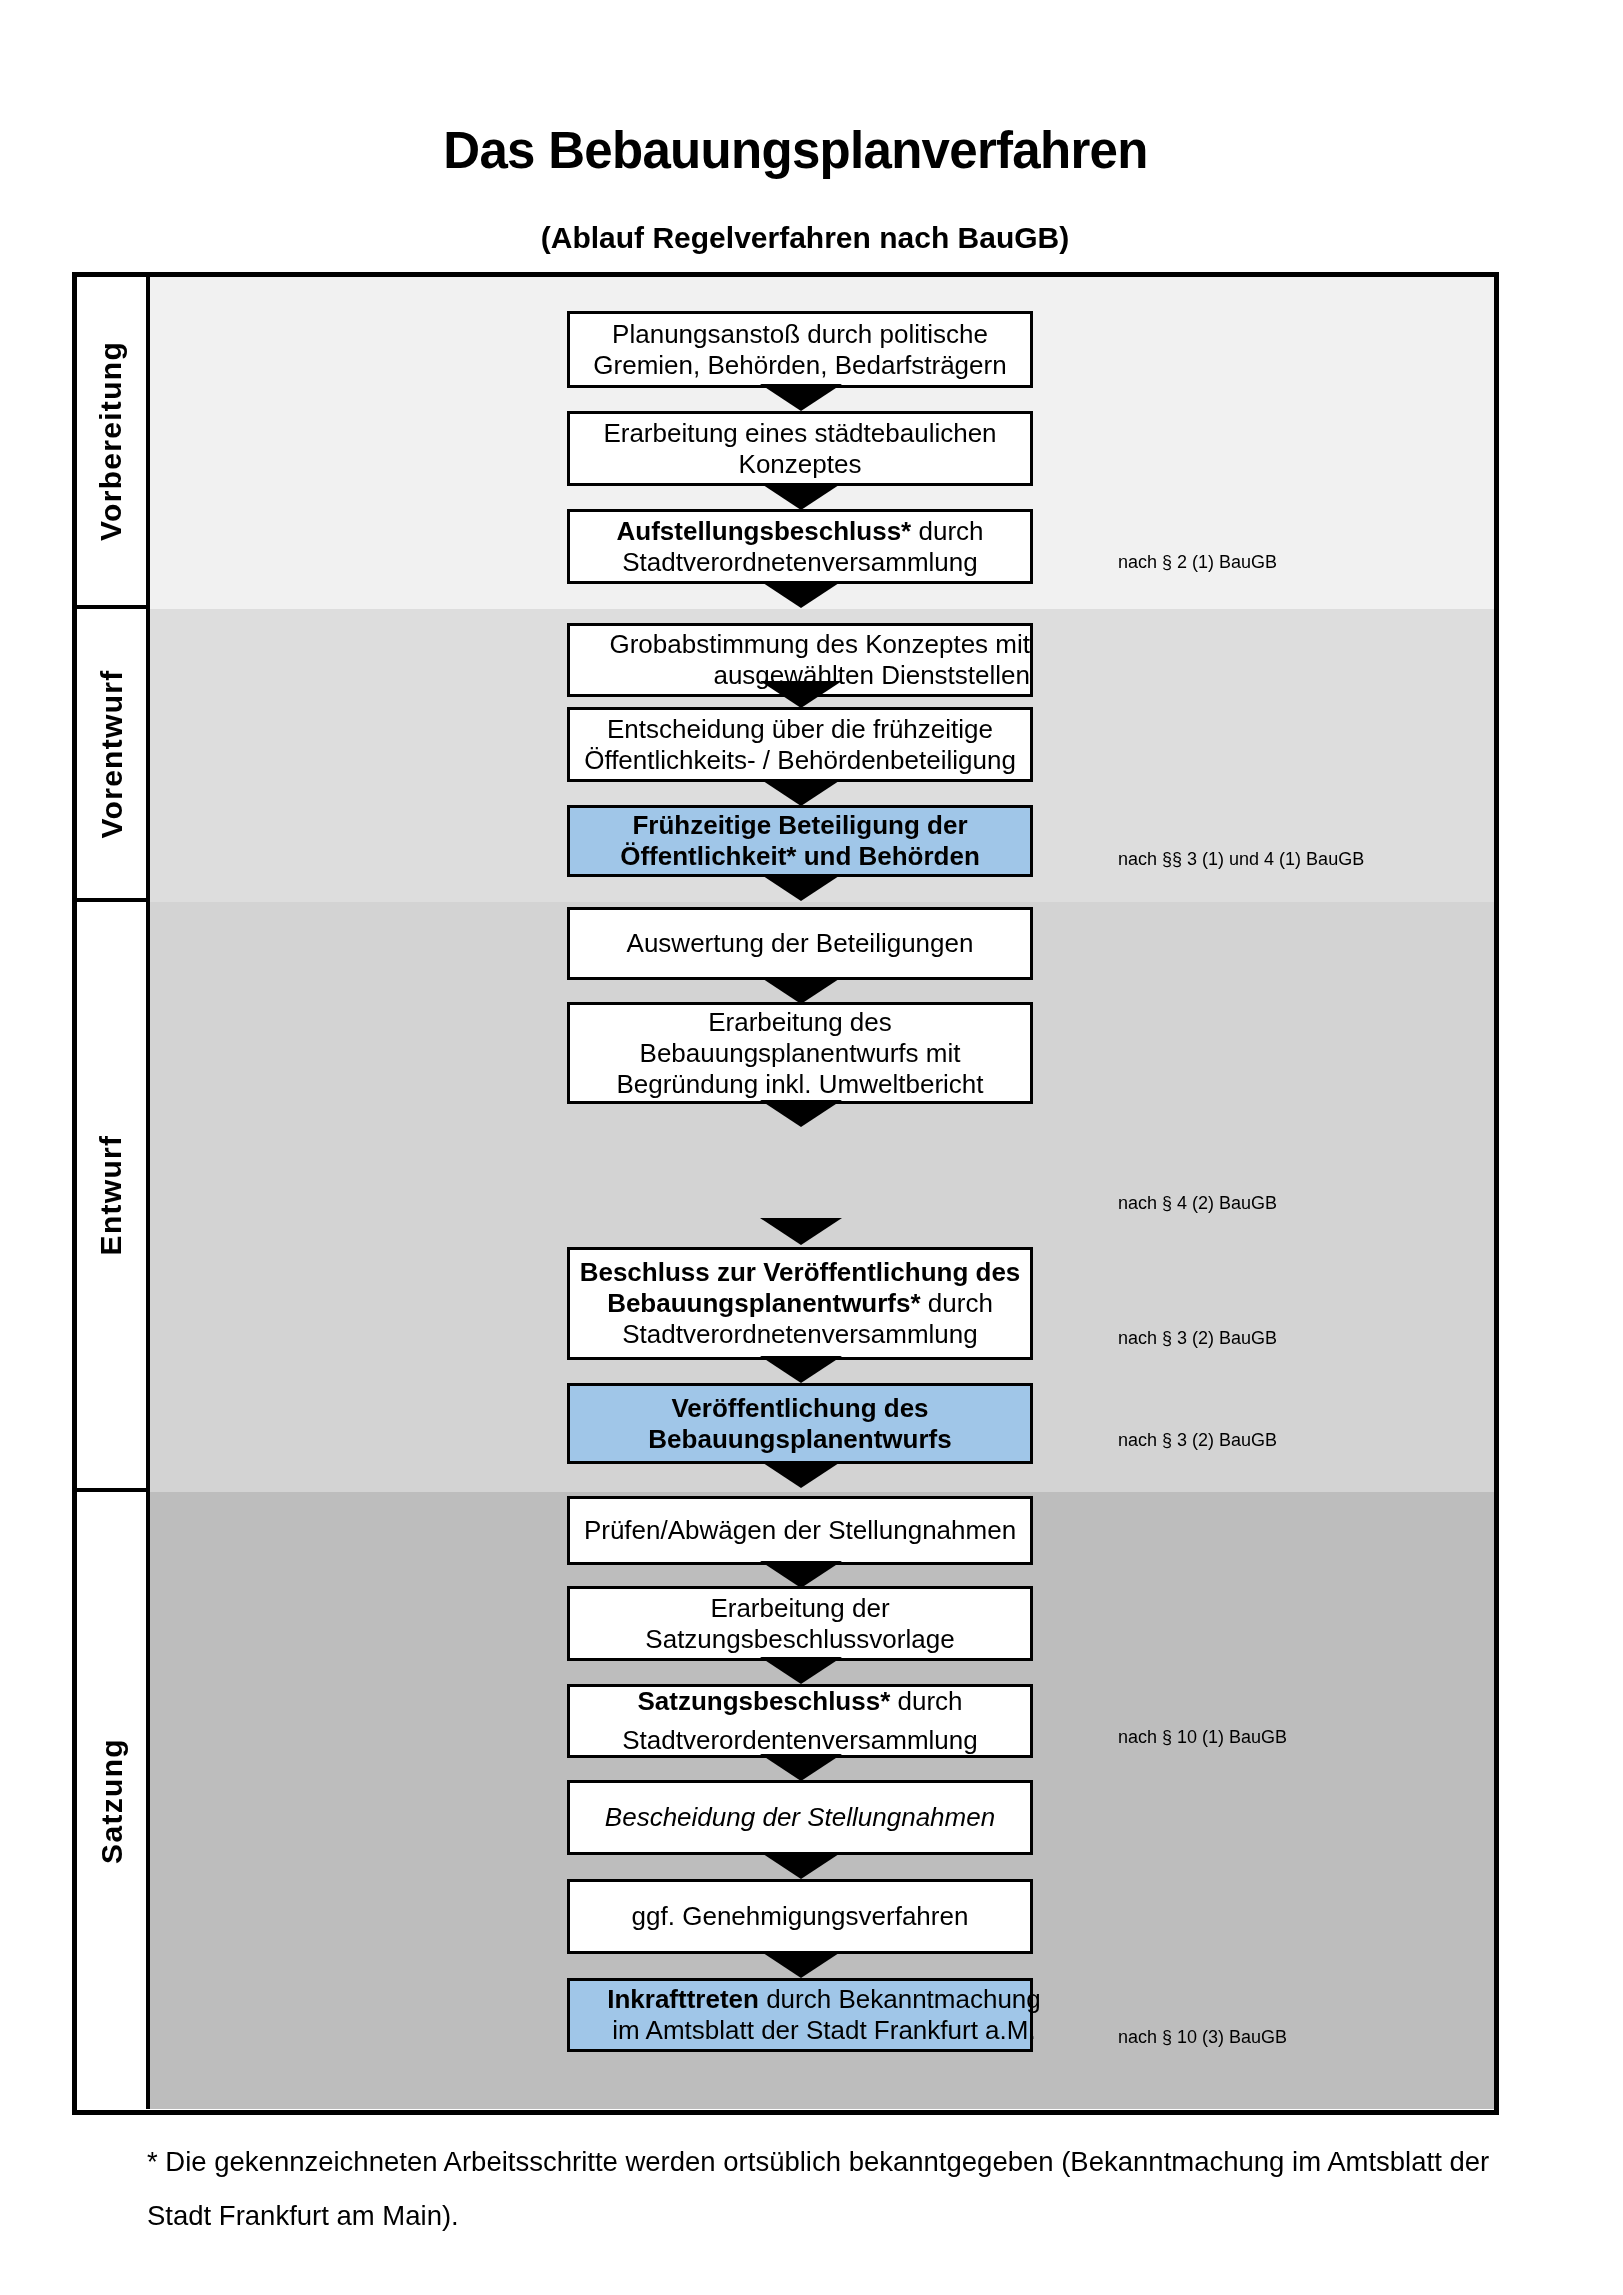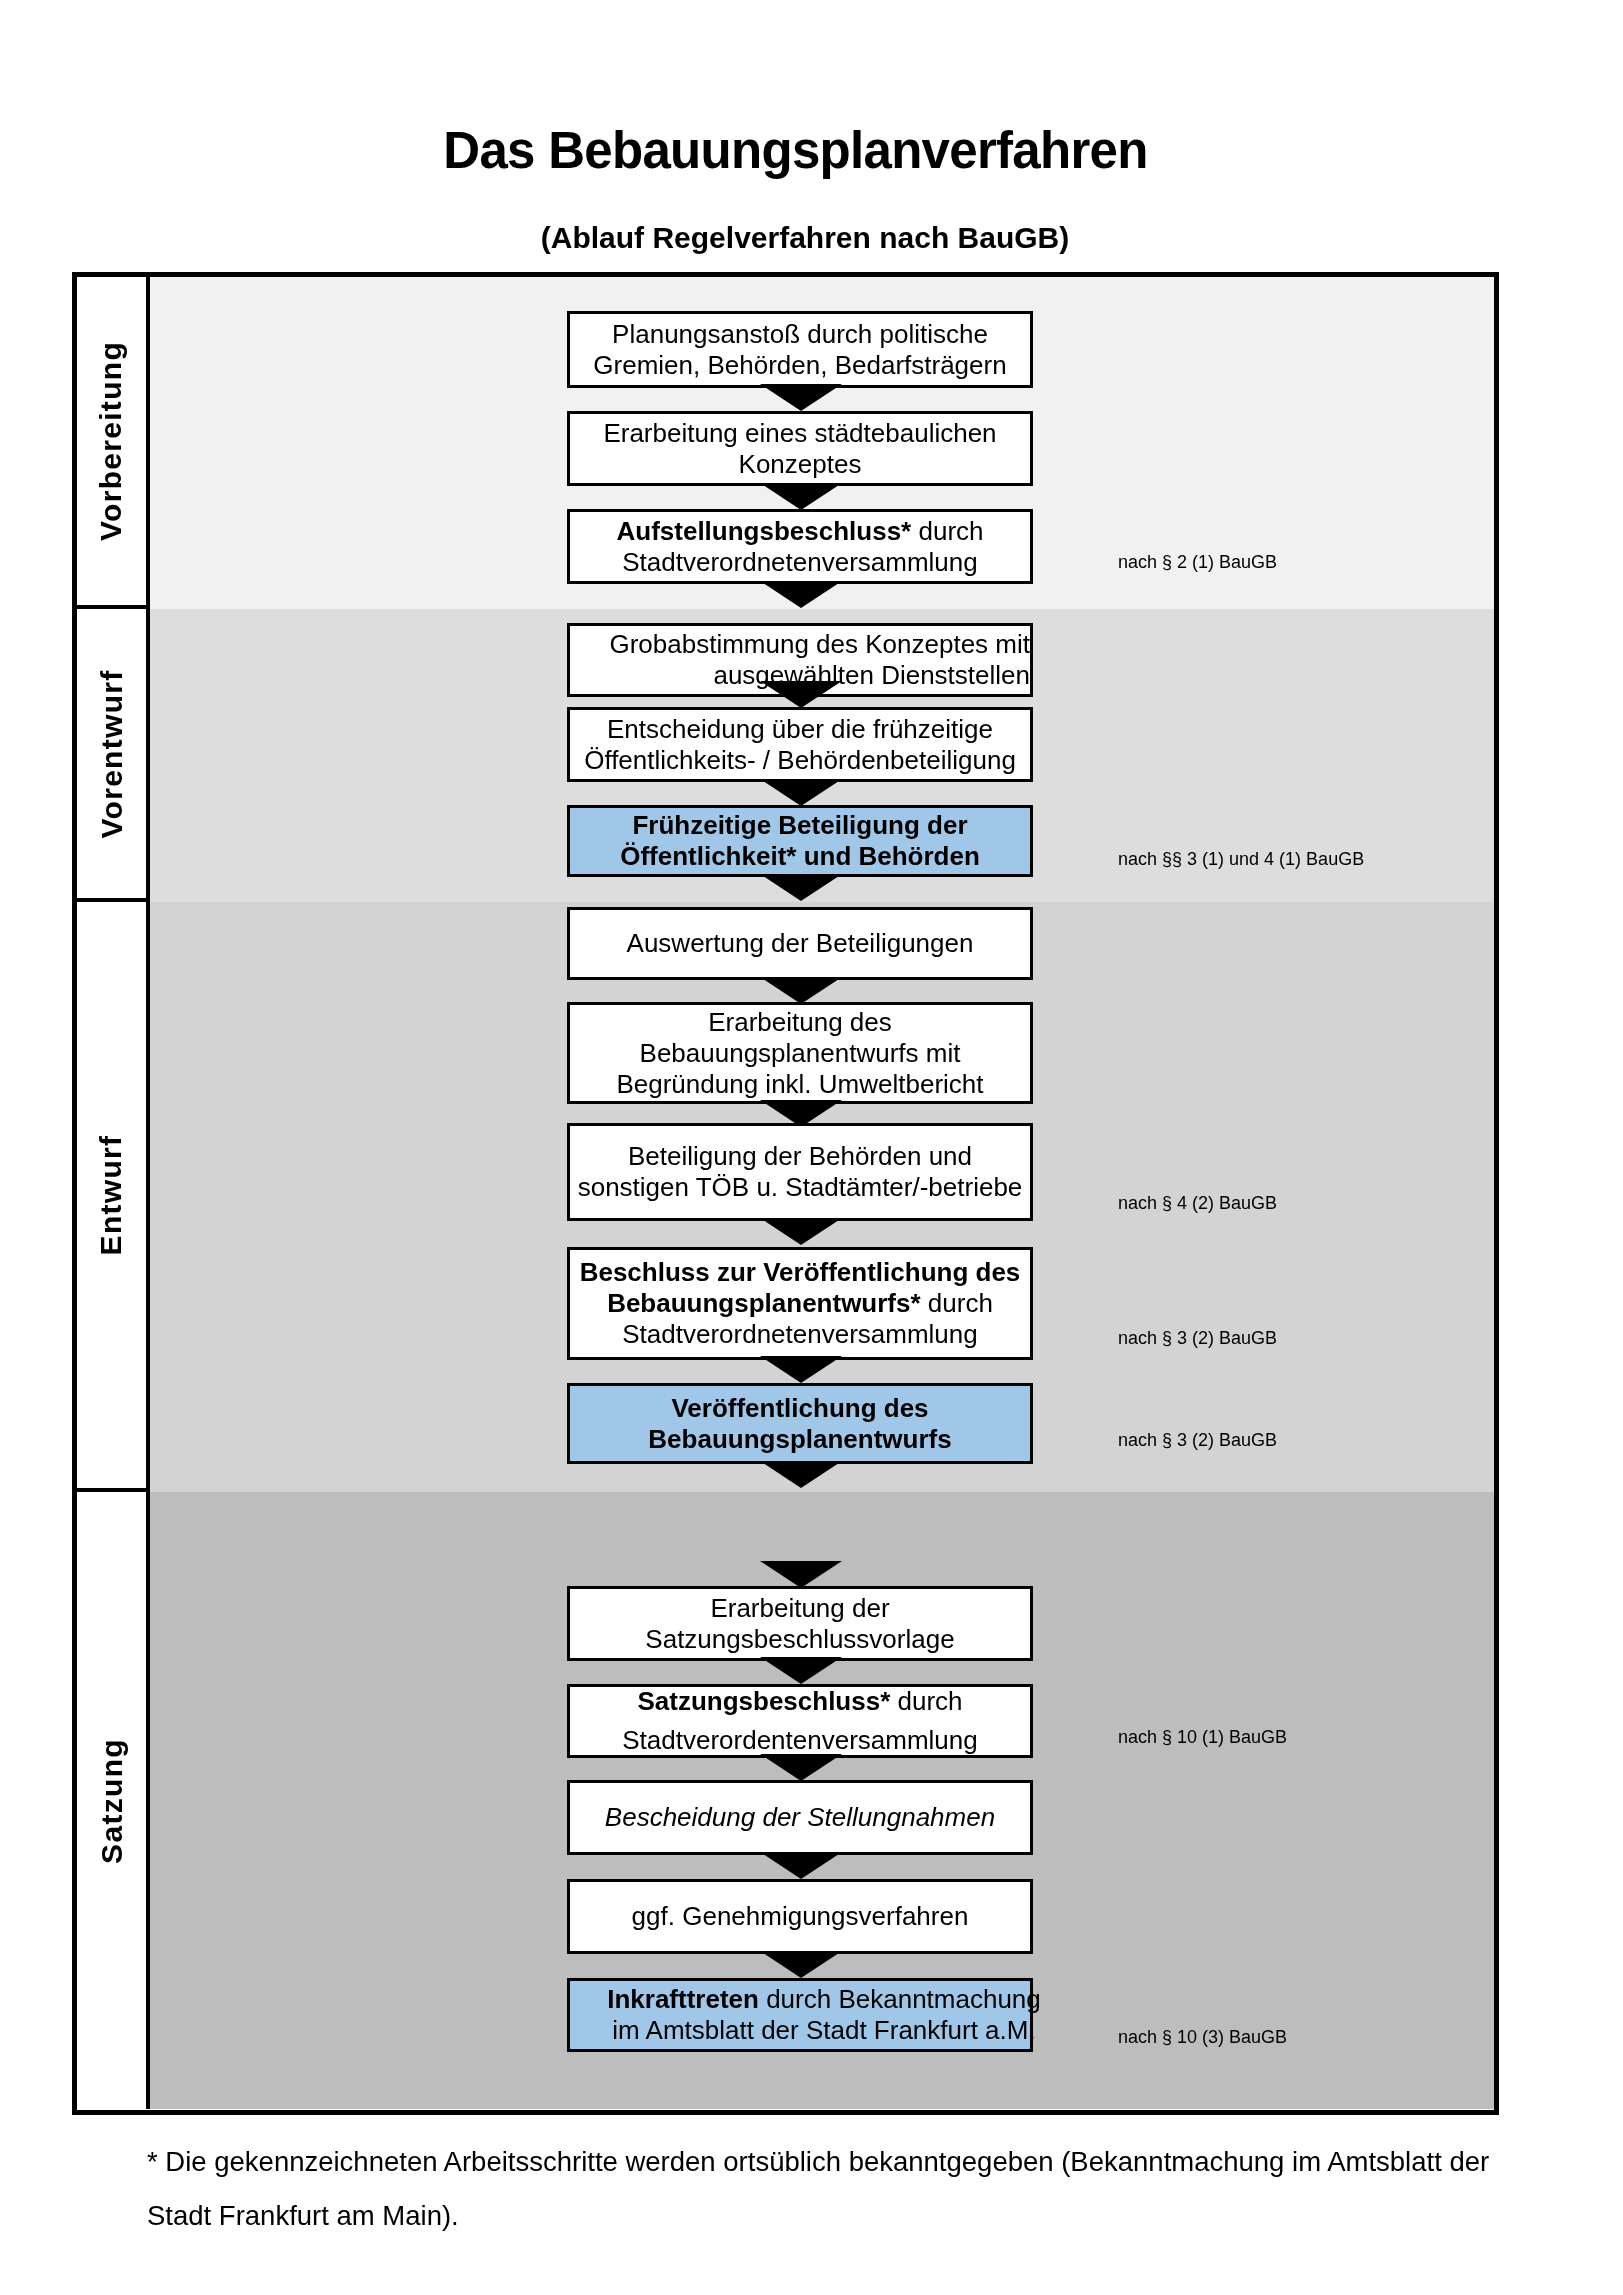--- a/index.html
+++ b/index.html
@@ -133,36 +133,35 @@
     <div class="step-box" style="top: 630px; height: 73px;">
       <div class="ln"><span>Auswertung der Beteiligungen</span></div>
     </div>
     <div class="arrow-down" style="left: 683px; top: 700px;"></div>
     <div class="step-box" style="top: 725px; height: 102px;">
       <div class="ln"><span>Erarbeitung des</span></div>
       <div class="ln"><span>Bebauungsplanentwurfs mit</span></div>
       <div class="ln"><span>Begründung inkl. Umweltbericht</span></div>
     </div>
     <div class="arrow-down" style="left: 683px; top: 823px;"></div>
-    <div class="step-box" style="top: 846px; height: 98px;">
-      <div class="ln"><span>Beteiligung der Behörden und</span></div>
-      <div class="ln"><span>sonstigen TÖB u. Stadtämter/-betriebe</span></div>
-    </div>
     <div class="arrow-down" style="left: 683px; top: 941px;"></div>
     <div class="step-box" style="top: 970px; height: 113px;">
       <div class="ln"><b>Beschluss zur Veröffentlichung des</b></div>
       <div class="ln"><b>Bebauungsplanentwurfs*</b><span> durch</span></div>
       <div class="ln"><span>Stadtverordnetenversammlung</span></div>
     </div>
     <div class="arrow-down" style="left: 683px; top: 1079px;"></div>
     <div class="step-box highlight" style="top: 1106px; height: 81px; background: rgb(160, 198, 232);">
       <div class="ln"><b>Veröffentlichung des</b></div>
       <div class="ln"><b>Bebauungsplanentwurfs</b></div>
     </div>
     <div class="arrow-down" style="left: 683px; top: 1184px;"></div>
+    <div class="step-box" style="top: 1219px; height: 69px;">
+      <div class="ln"><span>Prüfen/Abwägen der Stellungnahmen</span></div>
+    </div>
     <div class="arrow-down" style="left: 683px; top: 1284px;"></div>
     <div class="step-box" style="top: 1309px; height: 75px;">
       <div class="ln"><span>Erarbeitung der</span></div>
       <div class="ln"><span>Satzungsbeschlussvorlage</span></div>
     </div>
     <div class="arrow-down" style="left: 683px; top: 1380px;"></div>
     <div class="step-box" style="top: 1407px; height: 74px; gap: 8px;">
       <div class="ln"><b>Satzungsbeschluss*</b><span> durch</span></div>
       <div class="ln"><span>Stadtverordentenversammlung</span></div>
     </div>

